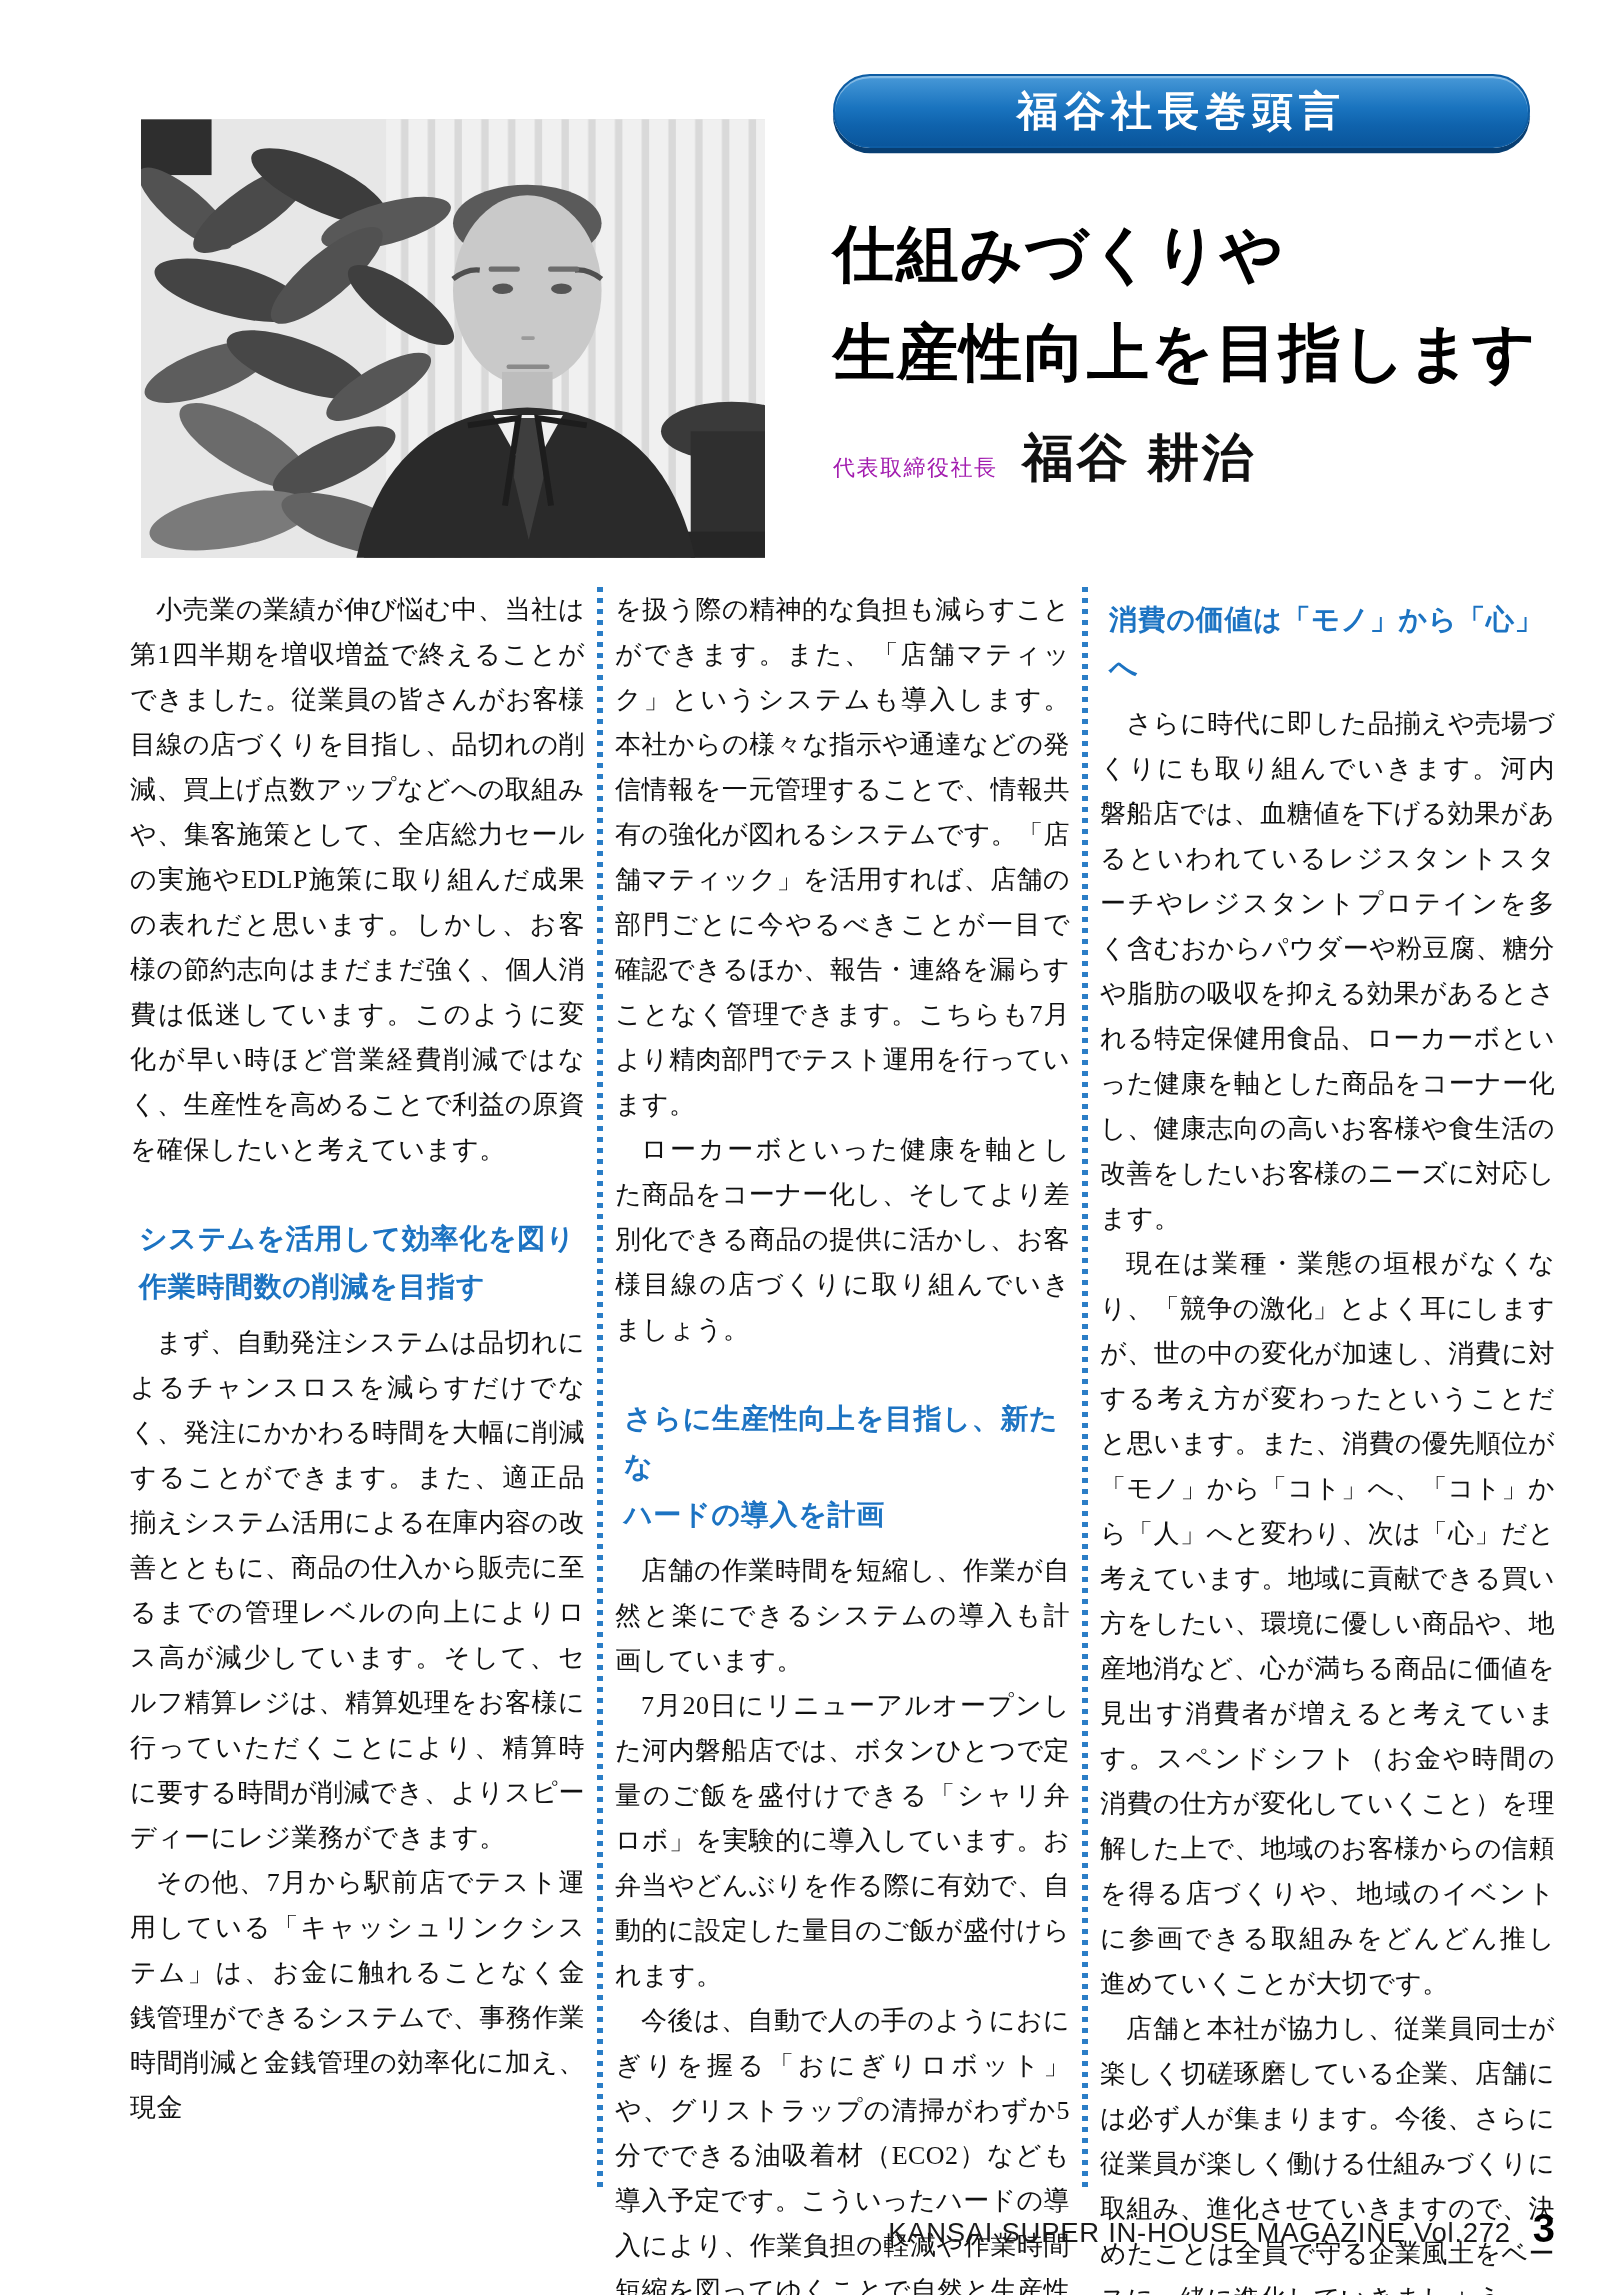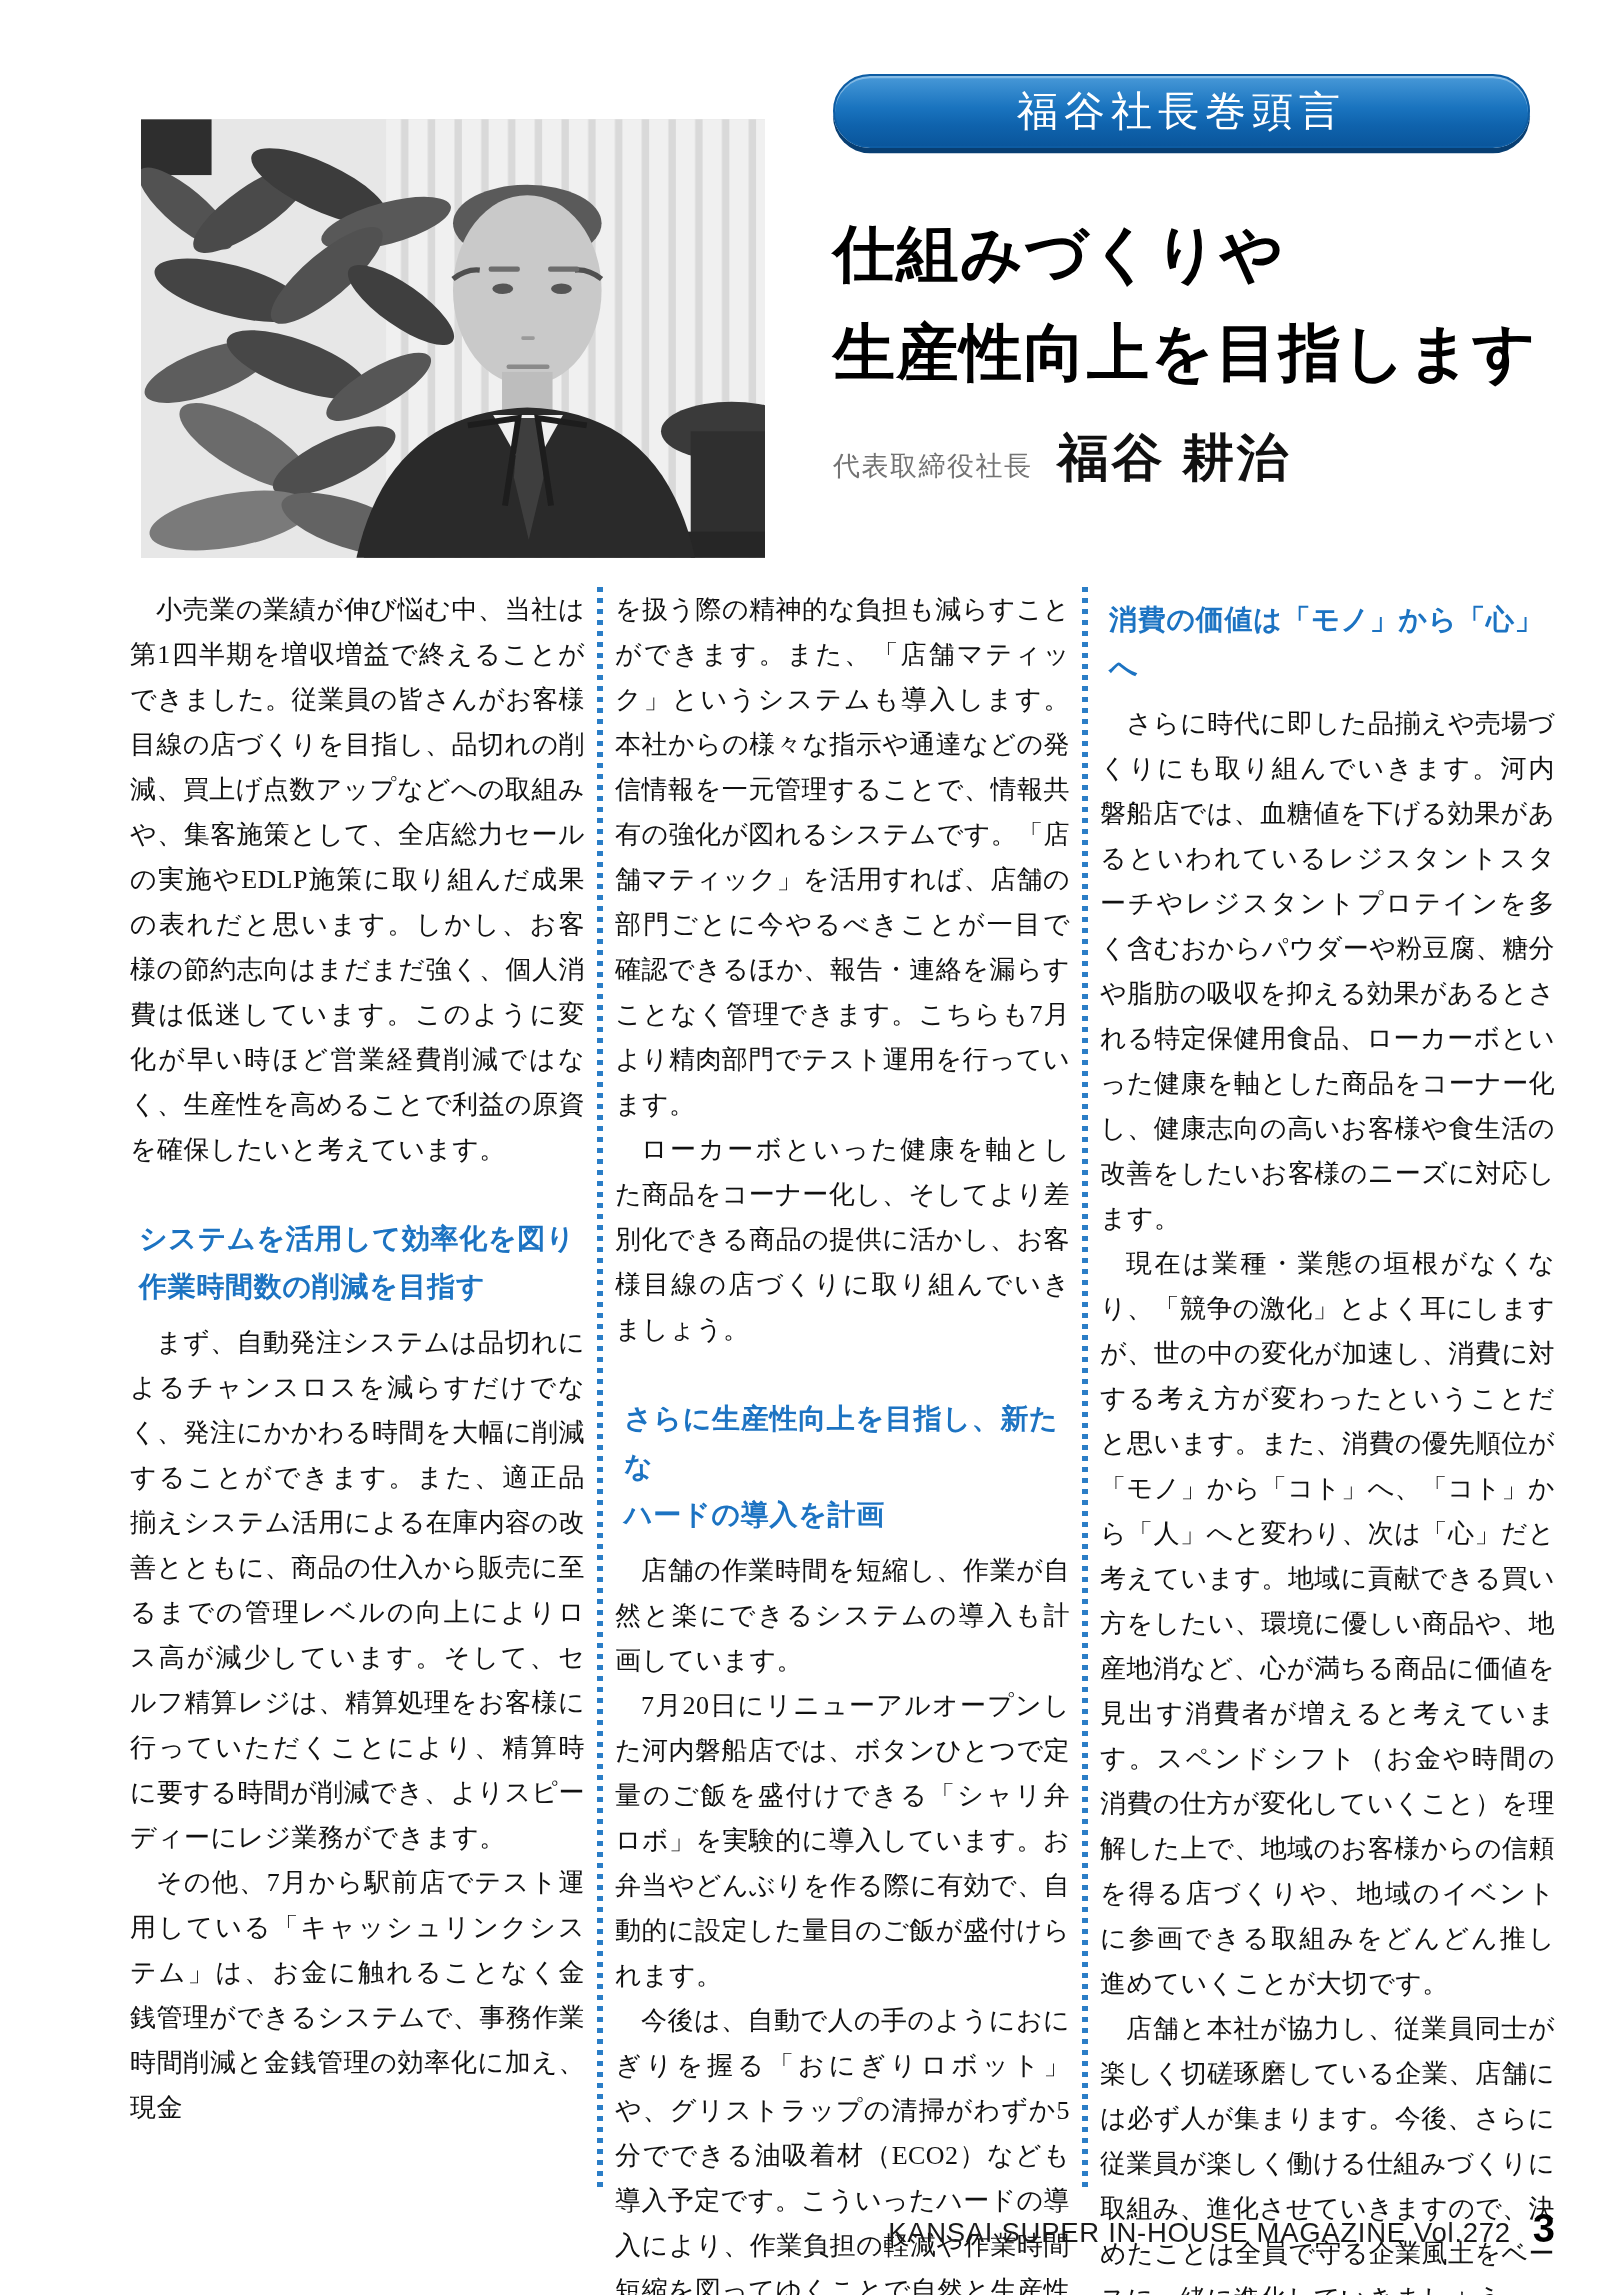--- a/index.html
+++ b/index.html
@@ -22,32 +22,32 @@
   .header{
     position:absolute;left:833px;top:74px;width:721px;
     font-family:"Liberation Sans","DejaVu Sans",sans-serif;
   }
   .banner{
     width:697px;height:74px;border-radius:39px;
     background:linear-gradient(#4899d8 0%,#1a74bf 45%,var(--banner-blue) 70%,#0a569c 100%);
     border:2.2px solid #0d5ca3;
     box-shadow:0 5.2px 0 #083f73, inset 0 2.2px 0 rgba(255,255,255,.35);
     display:flex;align-items:center;justify-content:center;
-    color:#fff;font-size:41px;font-weight:normal;letter-spacing:6px;
+    color:#fff;font-size:41px;font-weight:bold;letter-spacing:6px;
     box-sizing:border-box;
   }
   .main-title{
     margin-top:56px;
     font-size:62px;line-height:99px;font-weight:bold;color:#000;
     letter-spacing:1.5px;
   }
   .byline{
     margin-top:22px;display:flex;align-items:baseline;
   }
-  .byline .role{font-size:27px;color:#737373;letter-spacing:1.5px;}
+  .byline .role{font-size:22px;color:#a21caf;letter-spacing:1.5px;}
   .byline .name{font-size:51px;font-weight:bold;margin-left:25px;letter-spacing:3px;}
   
   .columns{
     position:absolute;left:130px;top:587px;width:1424px;height:1600px;
     display:flex;align-items:stretch;
   }
   .column{width:455px;flex:0 0 455px;}
   .sep-wrap{width:30px;flex:0 0 30px;display:flex;justify-content:center;}
   .sep{
     width:5.2px;height:100%;

